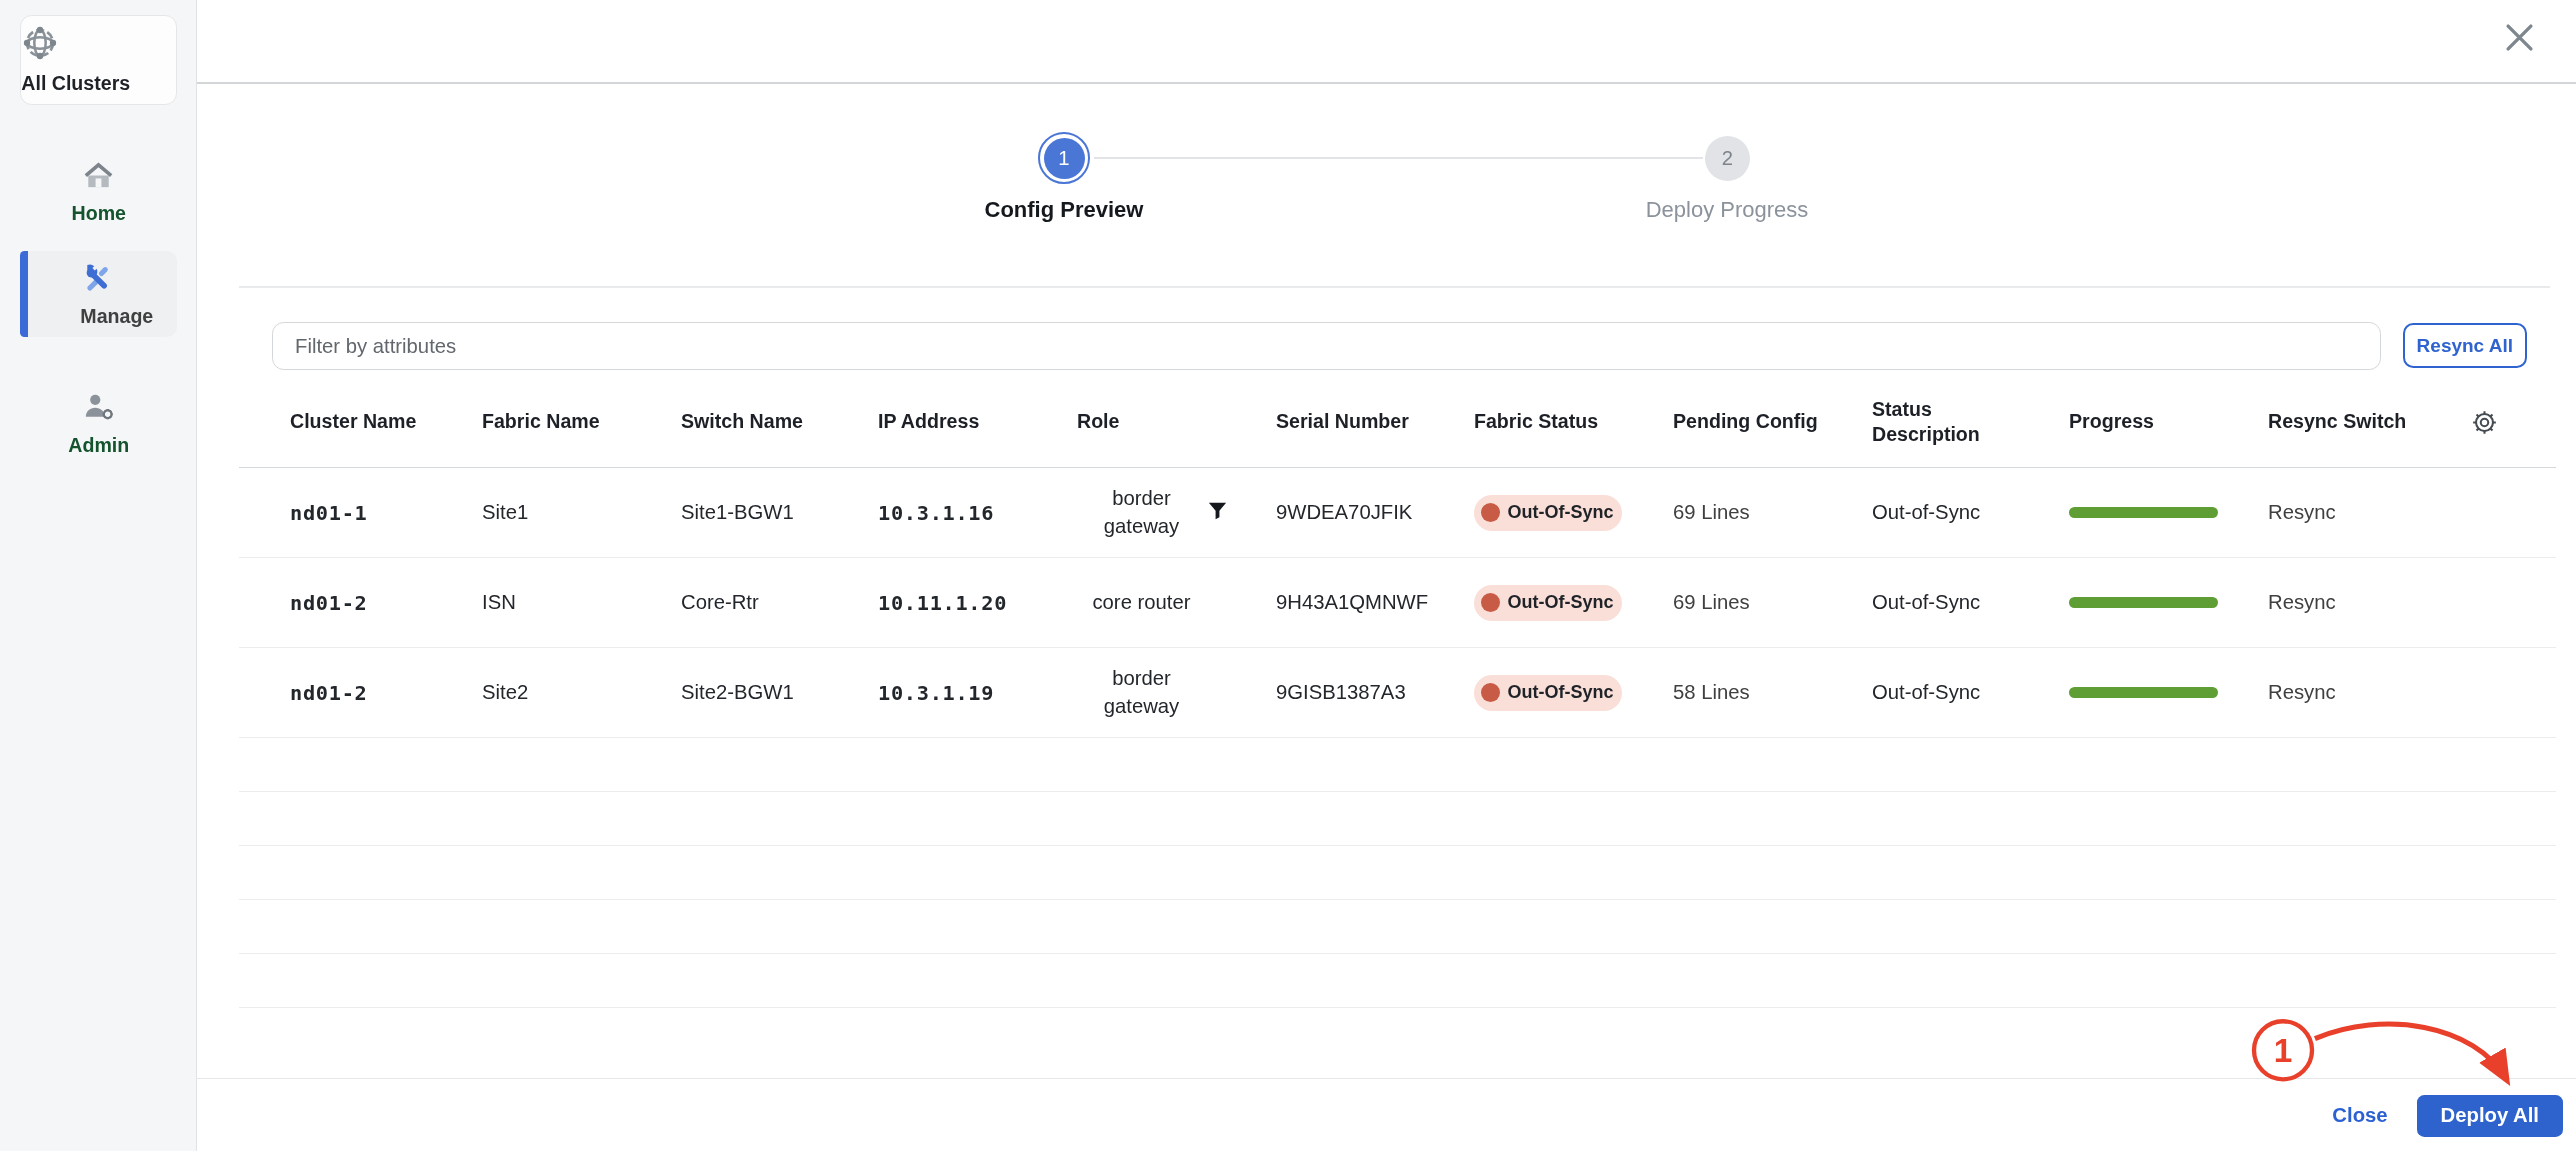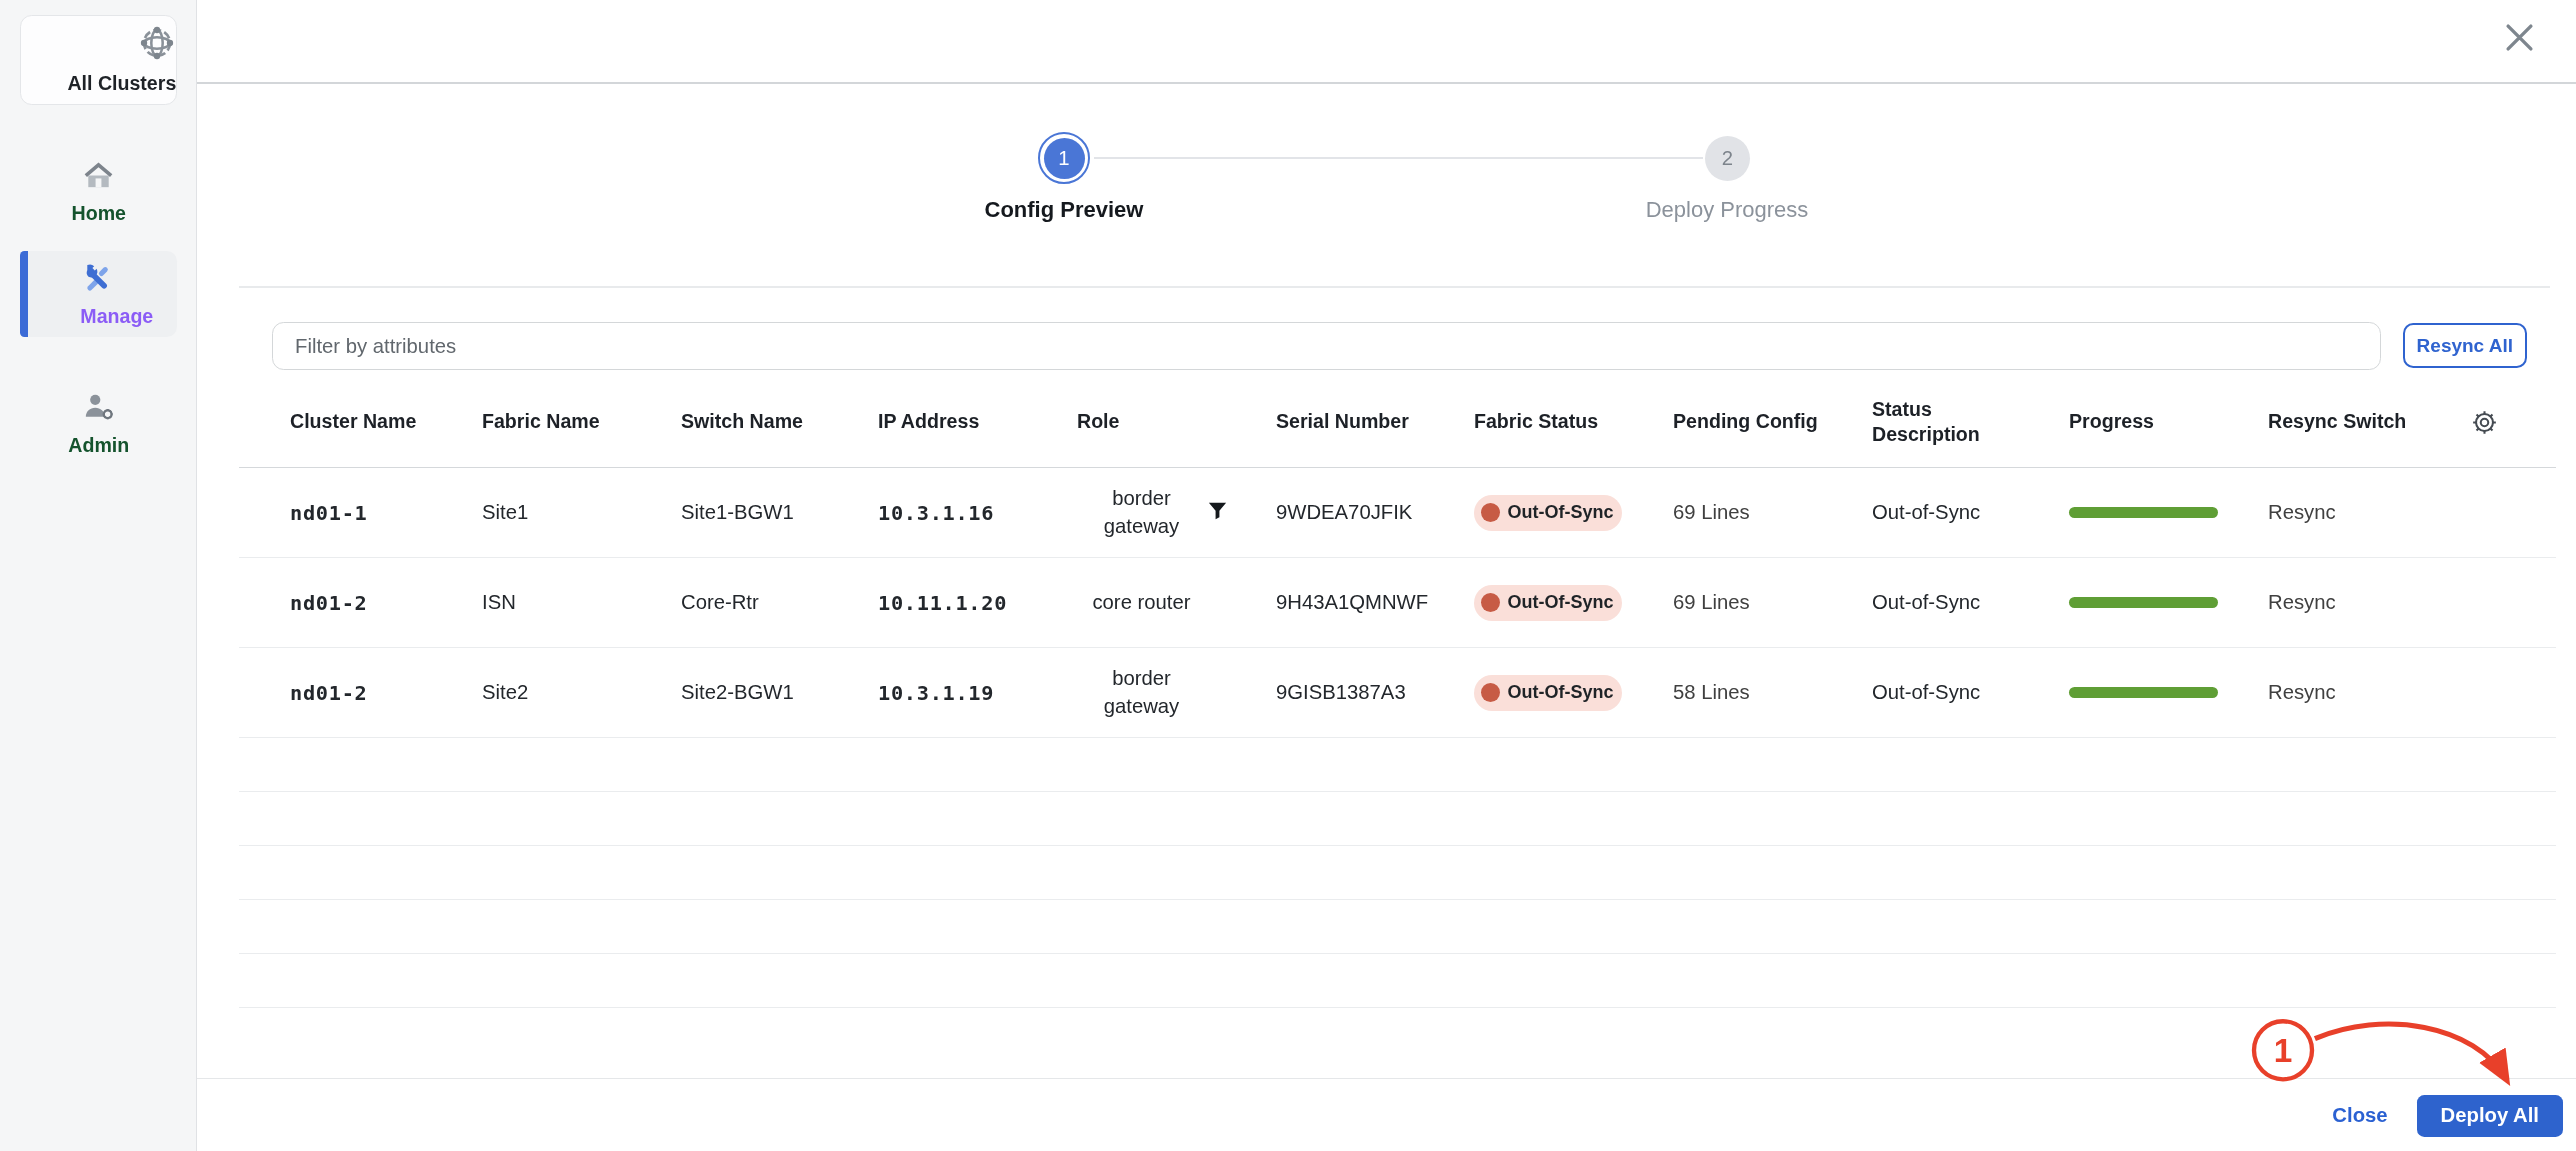--- a/index.html
+++ b/index.html
@@ -5,34 +5,34 @@
   * { margin:0; padding:0; box-sizing:border-box; }
   html,body { width:2576px; height:1152px; overflow:hidden; background:#ffffff;
               font-family:"Liberation Sans", sans-serif; color:#23272c; }
   .app { position:relative; width:2576px; height:1152px; }
 
   
   .sidebar { position:absolute; left:0; top:0; width:197px; height:1152px;
              background:#f5f6f7; border-right:1.5px solid #e0e2e5; }
   .clusters-card { position:absolute; left:20.3px; top:14.5px; width:157px; height:90px;
                    background:#fdfdfe; border:1.5px solid #e4e6e9; border-radius:11.6px;
-                   display:flex; flex-direction:column; align-items:flex-end; justify-content:center;
+                   display:flex; flex-direction:column; align-items:flex-start; justify-content:center;
                    gap:8.7px; cursor:pointer; }
   .clusters-card .label { font-size:19.6px; font-weight:700; color:#1e2227; }
   .nav-item { position:absolute; left:20.3px; width:157px; display:flex; flex-direction:column;
               align-items:center; gap:7.3px; cursor:pointer; }
   .nav-item .label { font-size:19.6px; font-weight:700; color:#14532d; }
   .nav-home  { top:158px; }
   .nav-admin { top:389px; }
   .nav-manage { position:absolute; left:20.3px; top:251px; width:157px; height:86px;
                 background:#eef0f2; border-radius:10.2px; display:flex; flex-direction:column;
                 align-items:center; justify-content:center; gap:7.3px; cursor:pointer; }
   .nav-manage .accent { position:absolute; left:0; top:0; width:7.3px; height:86px;
                         background:#3b6bd6; border-radius:4.4px 0 0 4.4px; }
-  .nav-manage .label { font-size:19.6px; font-weight:700; color:#8b5cf6;margin-left:36px; }
+  .nav-manage .label { font-size:19.6px; font-weight:700; color:#404040;margin-left:36px; }
 
   
   .modal { position:absolute; left:197px; top:0; width:2379px; height:1152px; background:#ffffff; }
   .modal-title { position:absolute; left:36px; top:22px; font-size:25px; font-weight:700; color:#272c33; }
   .close-x { position:absolute; left:2298px; top:13px; width:48px; height:48px;
              display:flex; align-items:center; justify-content:center; cursor:pointer; }
   .title-divider { position:absolute; left:0; top:82px; width:2379px; height:1.5px; background:#d3d6d9; }
 
   
   .step-circle-outer { position:absolute; top:132px; width:52px; height:52px; border-radius:50%;

